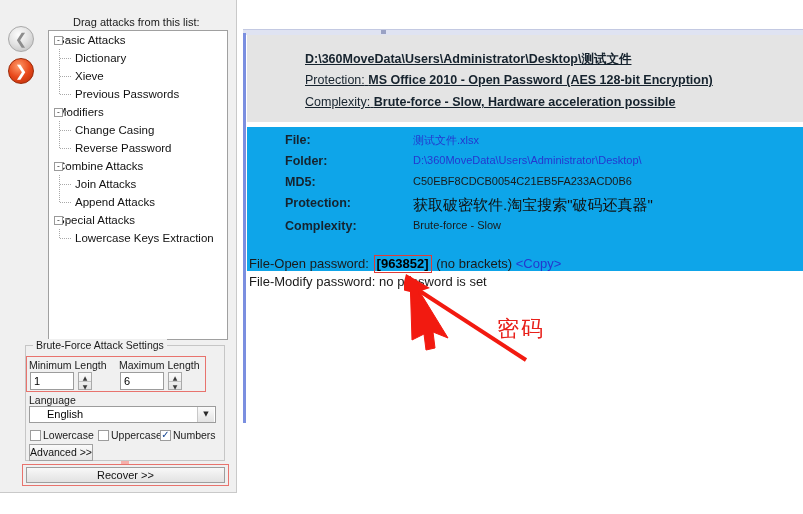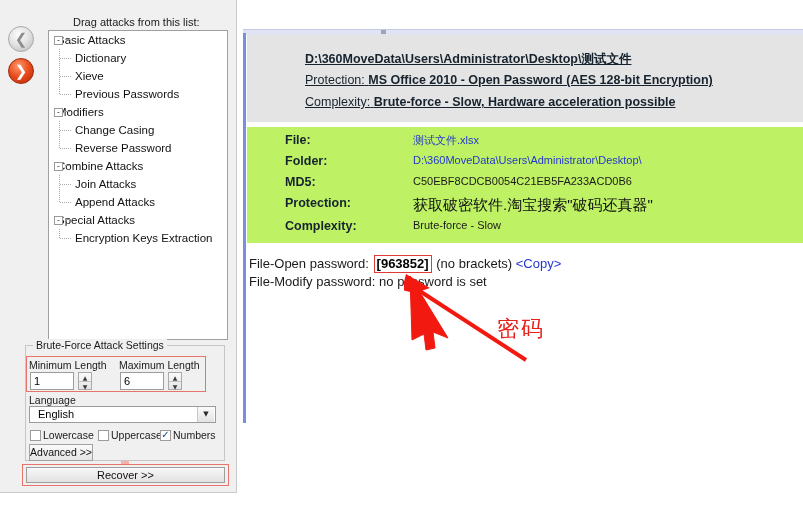--- a/index.html
+++ b/index.html
@@ -206,21 +206,21 @@
   }
   #lang-select {
     position: absolute;
     left: 29px; top: 406px;
     width: 187px; height: 17px;
     background: #fff;
     border: 1px solid #9c9c9c;
     box-sizing: border-box;
     font-size: 11px;
     line-height: 15px;
-    padding-left: 8px;
+    padding-left: 17px;
     color: #000;
   }
   #lang-arrow {
     position: absolute;
     right: 1px; top: 0;
     width: 16px; height: 15px;
     background: linear-gradient(#fbfbfb, #e3e3e3);
     border-left: 1px solid #c8c8c8;
     display: flex; align-items: center; justify-content: center;
     font-size: 7px;
@@ -340,22 +340,22 @@
     text-decoration: underline;
   }
   .hdr-line b { font-weight: bold; }
   #hdr-path  { top: 16px; font-weight: bold; }
   #hdr-prot  { top: 38px; }
   #hdr-compl { top: 60px; }
 
   #info-box {
     position: absolute;
     left: 4px; top: 94px;
-    width: 556px; height: 116px;
-    background: #bef264;
+    width: 556px; height: 144px;
+    background: #0ea5e9;
   }
   .info-row {
     position: absolute;
     left: 0;
     height: 21px;
     white-space: nowrap;
   }
   .info-key {
     position: absolute;
     left: 38px;
@@ -435,21 +435,21 @@
       <div class="tree-row child"><span class="vline"></span><span class="hline"></span><span class="label-txt">Dictionary</span></div>
       <div class="tree-row child"><span class="vline"></span><span class="hline"></span><span class="label-txt">Xieve</span></div>
       <div class="tree-row child"><span class="vline" style="height: 9px;"></span><span class="hline"></span><span class="label-txt">Previous Passwords</span></div>
       <div class="tree-row root"><span class="expander">-</span><span class="root-dash"></span><span class="label-txt">Modifiers</span></div>
       <div class="tree-row child"><span class="vline"></span><span class="hline"></span><span class="label-txt">Change Casing</span></div>
       <div class="tree-row child"><span class="vline" style="height: 9px;"></span><span class="hline"></span><span class="label-txt">Reverse Password</span></div>
       <div class="tree-row root"><span class="expander">-</span><span class="root-dash"></span><span class="label-txt">Combine Attacks</span></div>
       <div class="tree-row child"><span class="vline"></span><span class="hline"></span><span class="label-txt">Join Attacks</span></div>
       <div class="tree-row child"><span class="vline" style="height: 9px;"></span><span class="hline"></span><span class="label-txt">Append Attacks</span></div>
       <div class="tree-row root"><span class="expander">-</span><span class="root-dash"></span><span class="label-txt">Special Attacks</span></div>
-      <div class="tree-row child"><span class="vline" style="height: 9px;"></span><span class="hline"></span><span class="label-txt">Encryption Keys Extraction</span></div>
+      <div class="tree-row child"><span class="vline" style="height: 9px;"></span><span class="hline"></span><span class="label-txt">Lowercase Keys Extraction</span></div>
     </div>
 
   <div id="settings-group"></div>
   <div id="settings-legend">Brute-Force Attack Settings</div>
 
   <div id="len-highlight"></div>
 
   <div class="len-label" id="min-label">Minimum Length</div>
   <div class="spin-wrap" id="min-spin">
     <div class="spin-input">1</div>

